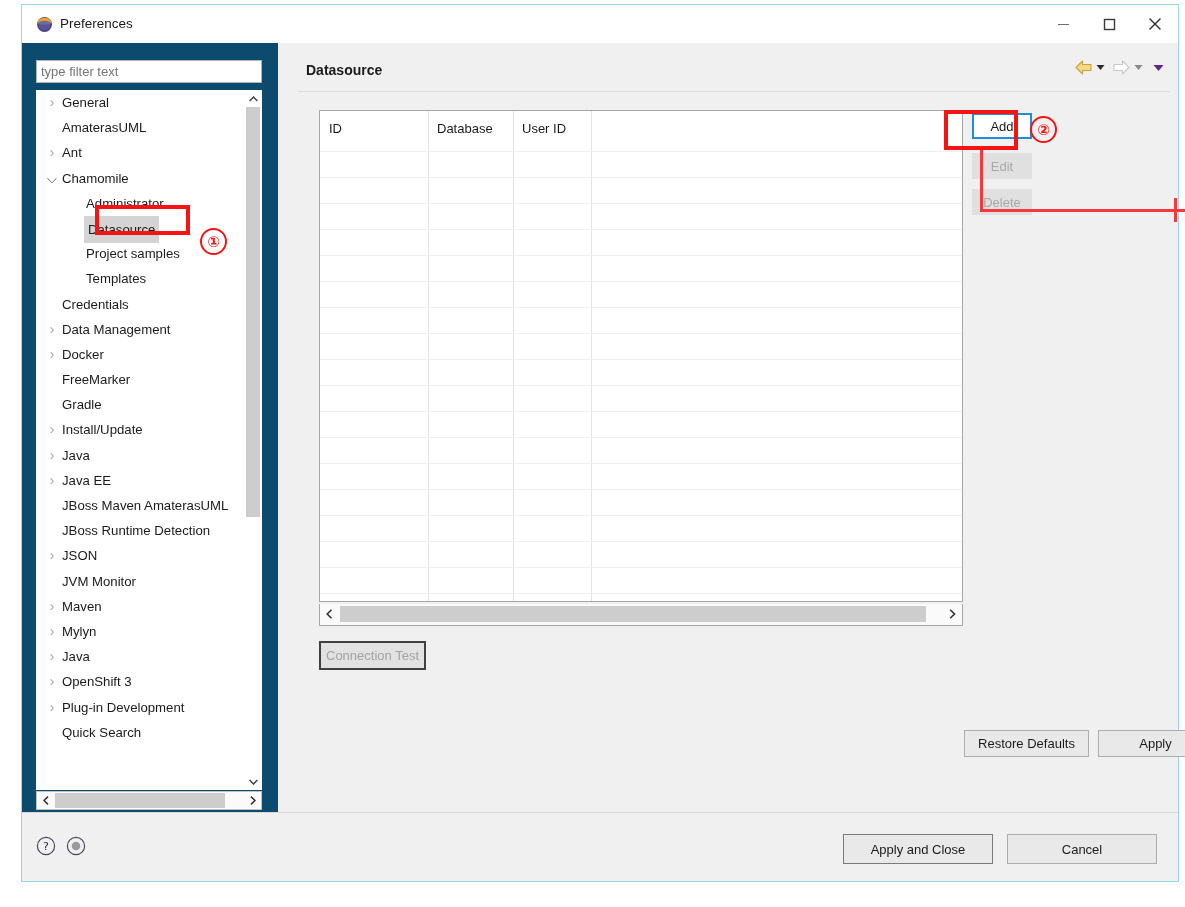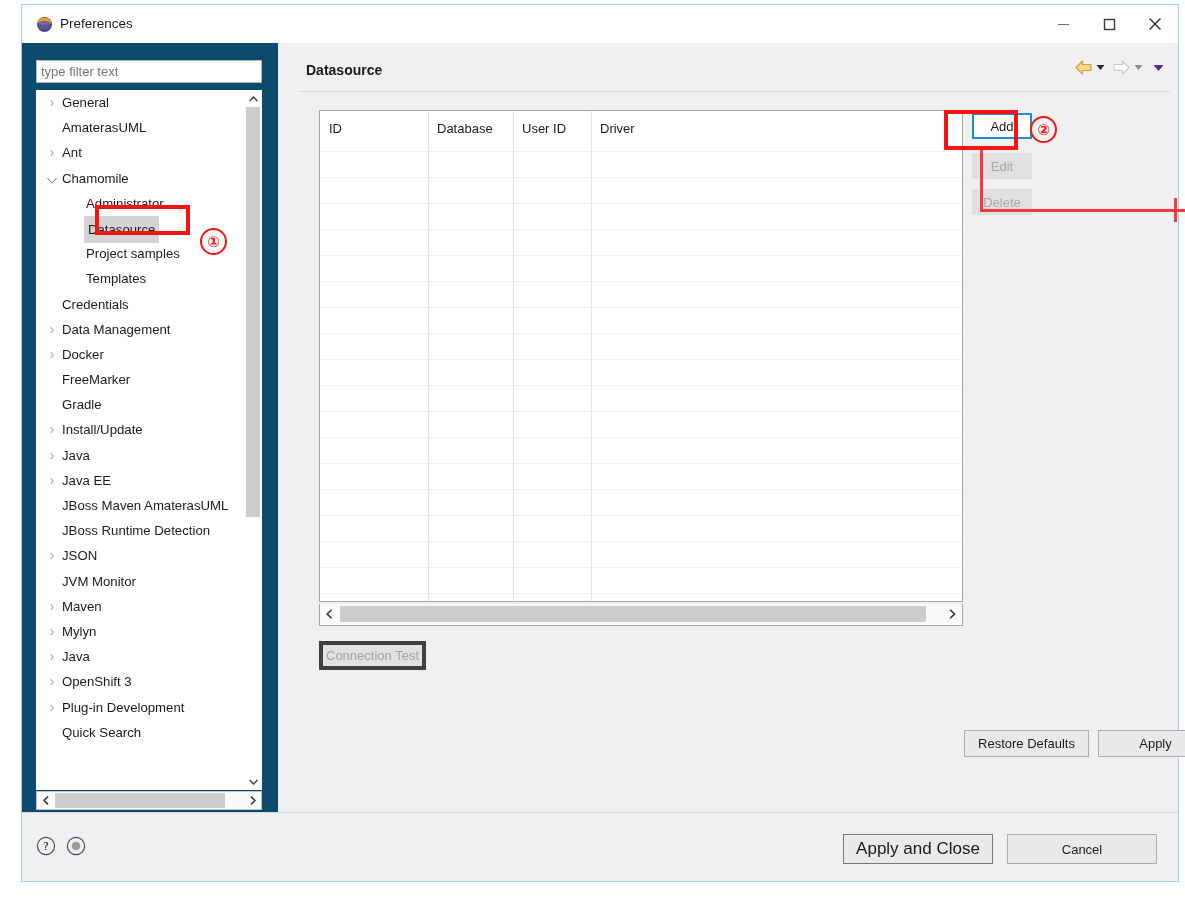--- a/index.html
+++ b/index.html
@@ -217,21 +217,21 @@
     color:#1b1b1b;
   }
   #btn-edit{
     top:110px;background:#e0e0e0;border:1px solid #e0e0e0;color:#a8a8a8;
   }
   #btn-delete{
     top:146px;background:#e0e0e0;border:1px solid #e0e0e0;color:#a8a8a8;
   }
   #btn-conn-test{
     position:absolute;left:35px;top:598px;width:107px;height:29px;
-    background:#e2e2e2;border:4px solid #404040;color:#a3a3a3;
+    background:#e2e2e2;border:2px solid #404040;color:#a3a3a3;
     font-family:inherit;font-size:13px;
     display:flex;align-items:center;justify-content:center;
     box-sizing:border-box;cursor:default;
   }
 
   .page-btn{
     position:absolute;height:27px;
     background:#e9e9e9;border:1px solid #adadad;
     font-family:inherit;font-size:13px;color:#1b1b1b;
     display:flex;align-items:center;justify-content:center;
@@ -244,21 +244,21 @@
   #footer{
     position:absolute;left:0;right:0;bottom:0;height:68px;
     background:#f0f0f0;
     border-top:1px solid #d8d8d8;
   }
   #help-icon{position:absolute;left:14px;top:23px;}
   #record-icon{position:absolute;left:44px;top:23px;}
   #btn-apply-close{
     position:absolute;right:185px;top:21px;width:150px;height:30px;
     background:#e9e9e9;border:1px solid #7a7a7a;
-    font-family:inherit;font-size:17px;color:#1b1b1b;
+    font-family:inherit;font-size:13px;color:#1b1b1b;
     display:flex;align-items:center;justify-content:center;
     box-sizing:border-box;cursor:default;
   }
   #btn-cancel{
     position:absolute;right:21px;top:21px;width:150px;height:30px;
     background:#e9e9e9;border:1px solid #adadad;
     font-family:inherit;font-size:13px;color:#1b1b1b;
     display:flex;align-items:center;justify-content:center;
     box-sizing:border-box;cursor:default;
   }
@@ -420,21 +420,20 @@
         </span>
       </div>
 
       <div id="title-rule"></div>
 
       <div id="table-box">
         <div id="table-head">
           <div class="th" style="left:0;width:108px">ID</div>
           <div class="th" style="left:108px;width:85px">Database</div>
           <div class="th" style="left:193px;width:78px">User ID</div>
-          <div class="th" style="left:271px;width:370px">Driver</div>
         </div>
         <div class="colsep" style="left:108px"></div>
         <div class="colsep" style="left:193px"></div>
         <div class="colsep" style="left:271px"></div>
         <div id="table-rows">
             <div class="rowline" style="top: 40px;"></div>
             <div class="rowline" style="top: 66px;"></div>
             <div class="rowline" style="top: 92px;"></div>
             <div class="rowline" style="top: 118px;"></div>
             <div class="rowline" style="top: 144px;"></div>

